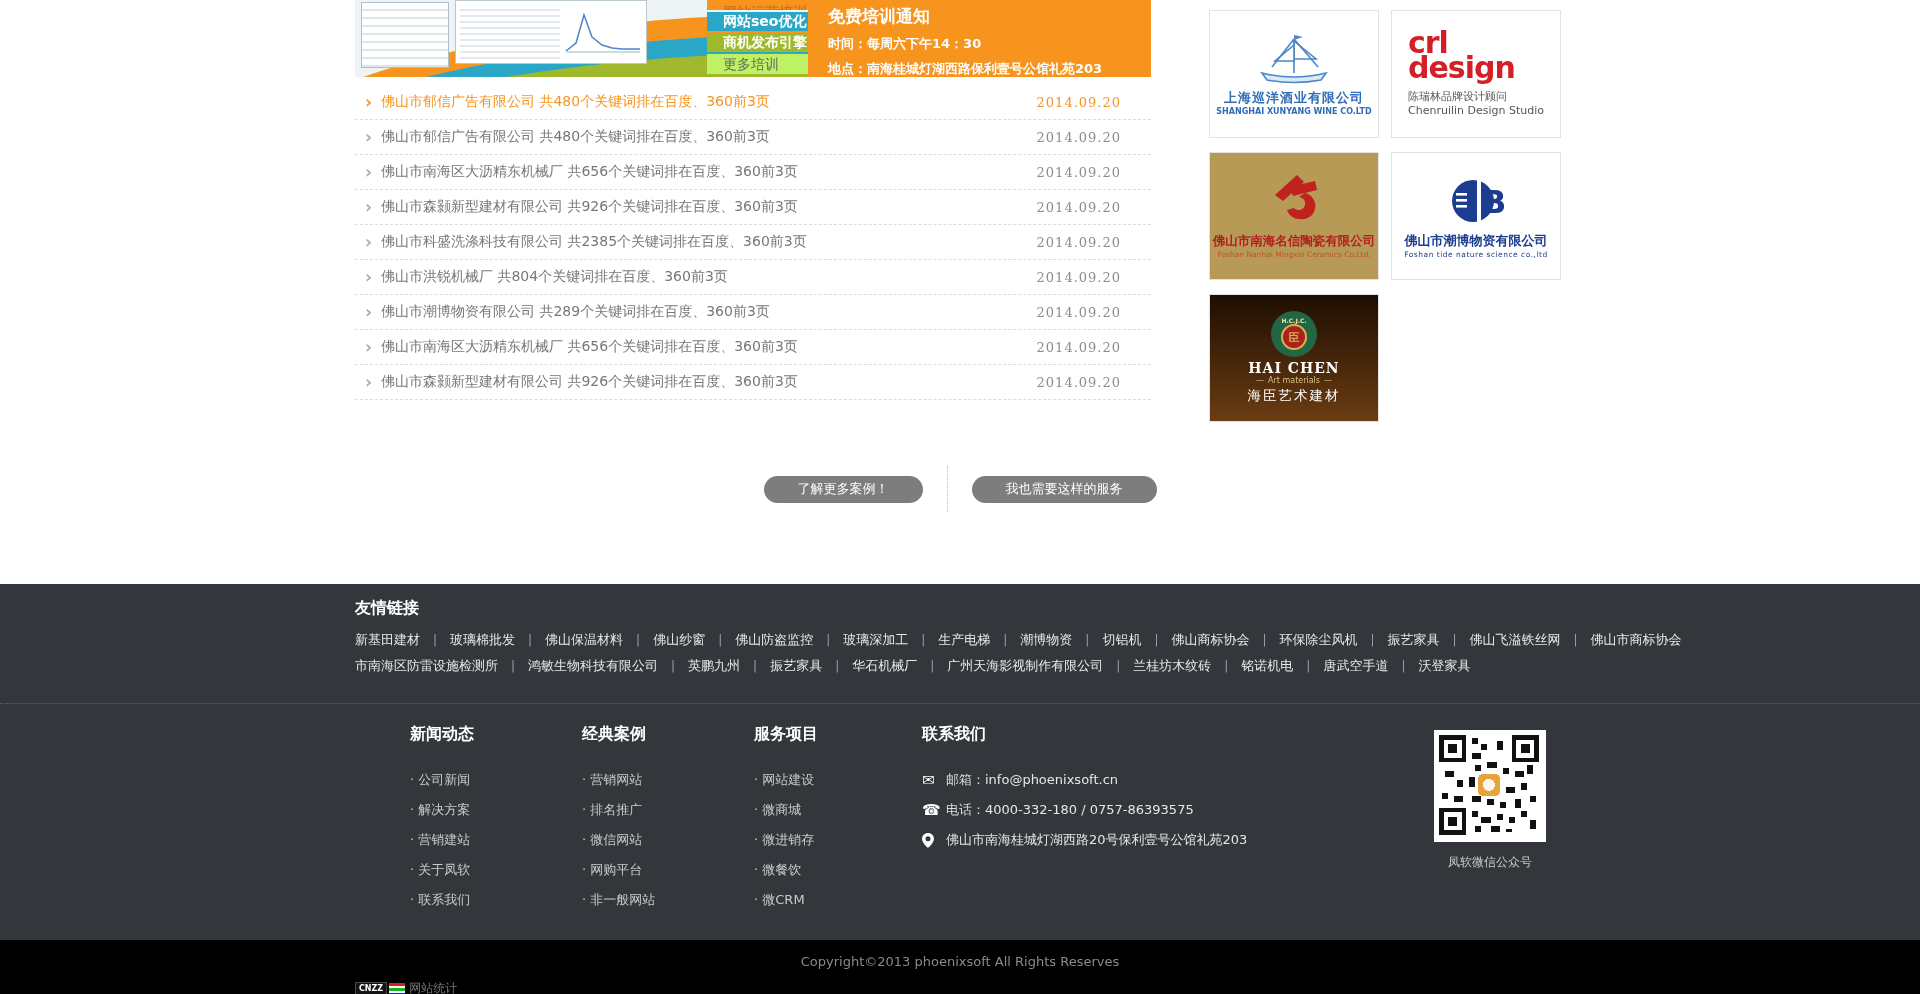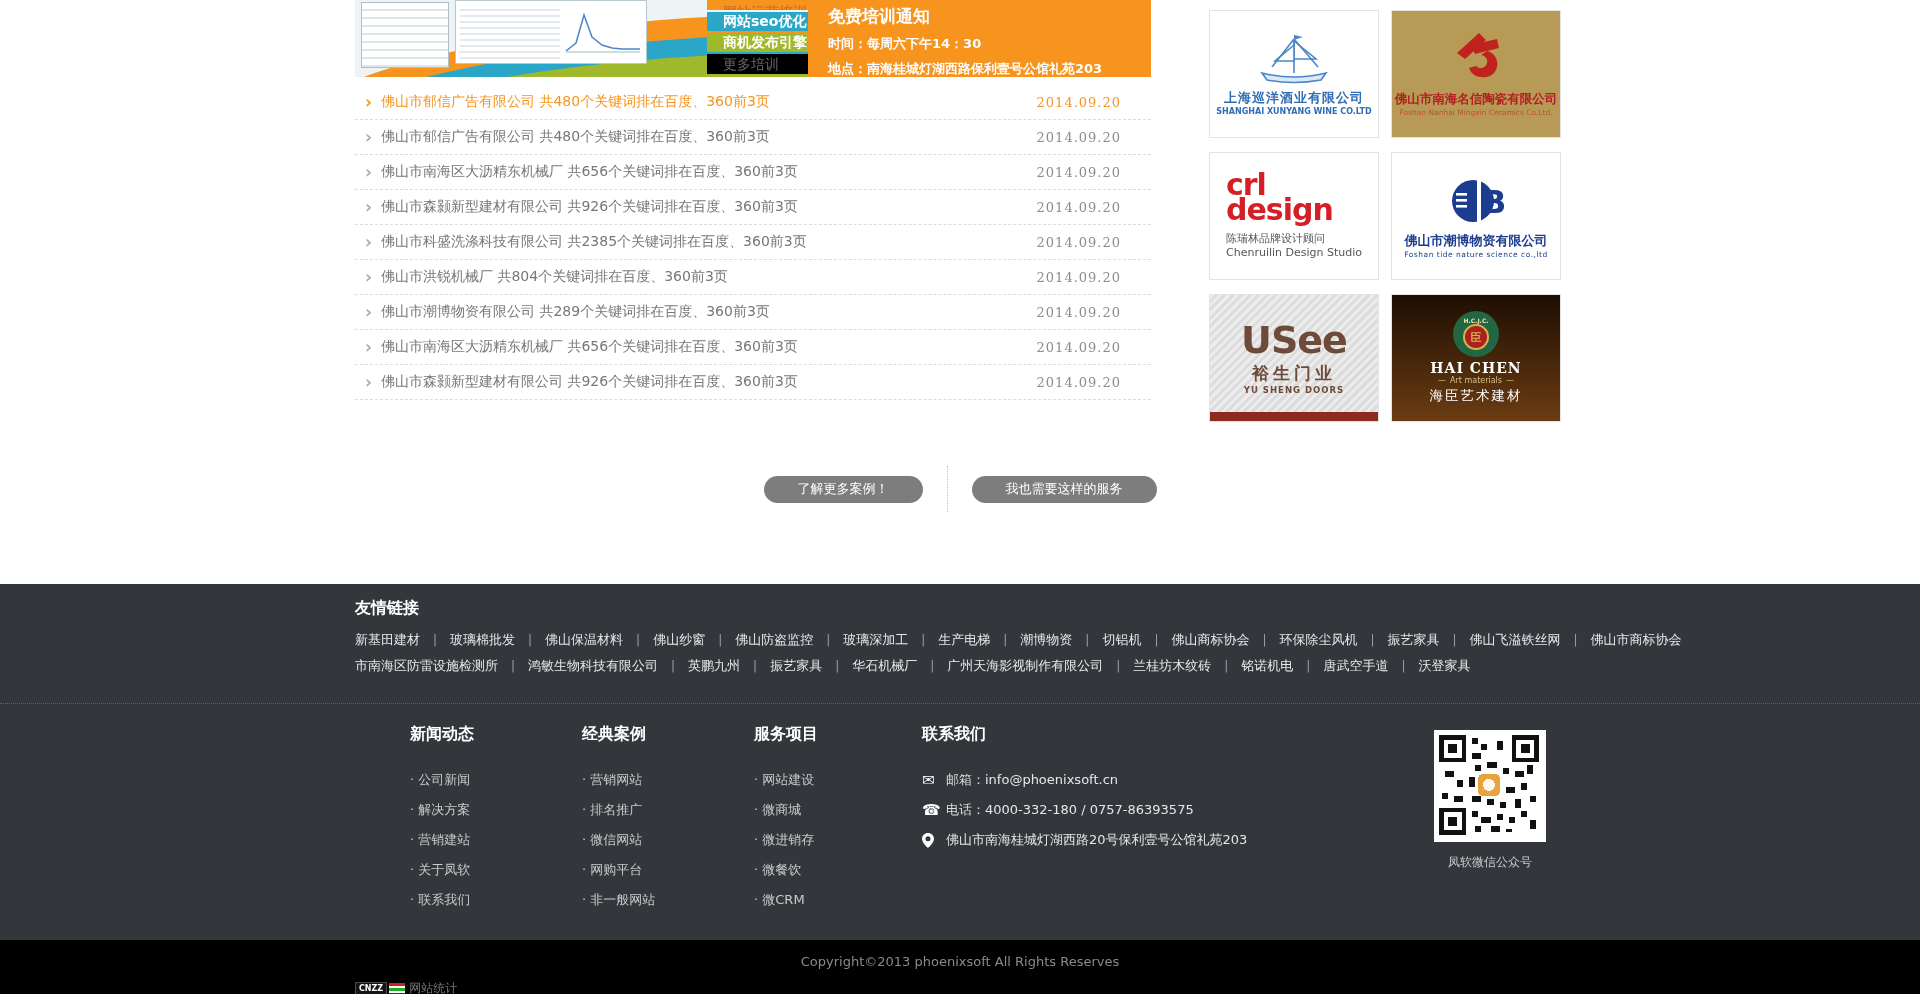--- a/index.html
+++ b/index.html
@@ -27,21 +27,21 @@
            background:repeating-linear-gradient(180deg,#fff 0 6px,#dfe6ea 6px 8px); border:1px solid #aebfc9; }
   .shot2 { left:100px; top:0; width:192px; height:64px; }
   .shot2-rows { position:absolute; left:4px; top:4px; width:100px; height:54px;
                 background:repeating-linear-gradient(180deg,#fff 0 4px,#e3e9ec 4px 6px); }
   .shot2 svg { position:absolute; right:4px; top:8px; }
   .banner-labels { position:absolute; right:0; top:0; width:118px; z-index:5; display:flex; flex-direction:column; }
   .plabel { font-size:14px; font-weight:bold; color:#fff; padding-left:16px; height:19px; line-height:19px; margin-bottom:2px;margin-left:17px; }
   .plabel-cut { background:#f7941e; color:#d8731c; height:10px; line-height:24px; overflow:hidden; }
   .plabel-teal { background:#2aa7c7; }
   .plabel-green { background:#a0b92c; }
-  .plabel-white { background:#000000; color:#666; font-weight:normal; height:20px; line-height:20px; }
+  .plabel-white { background:#bef264; color:#666; font-weight:normal; height:20px; line-height:20px; }
   .banner-notice { width:343px; background:#f7941e; color:#fff; padding:5px 10px 0 20px; }
   .notice-title { font-size:17px; font-weight:bold; }
   .notice-line { font-size:13px; font-weight:bold; margin-top:7px; }
 
   
   .case-list { list-style:none; margin:8px 0 0; padding:0; }
   .case-row { height:35px; display:flex; align-items:center; border-bottom:1px dashed #dcdcdc;
               font-size:14px; color:#777; padding-left:10px; cursor:pointer; }
   .chev { color:#a9a9a9; font-size:17px; font-weight:bold; margin-right:9px; line-height:1; }
   .case-date { margin-left:auto; margin-right:30px; font-family:"DejaVu Serif","Liberation Serif",serif;
@@ -218,58 +218,52 @@
             <path d="M46 12 L27 28 L46 28 Z" fill="#fff"></path>
             <line x1="46" y1="6" x2="70" y2="34"></line>
             <line x1="46" y1="6" x2="24" y2="34"></line>
           </g>
           <path d="M46 2 l9 2 -9 3z" fill="#4a86c8"></path>
         </svg>
         <div class="lx-cn">上海巡洋酒业有限公司</div>
         <div class="lx-en">SHANGHAI XUNYANG WINE CO.LTD</div>
       </div>
 
+      <div class="logo-cell logo-crl">
+        <div class="crl-b1">crl</div>
+        <div class="crl-b2">design</div>
+        <div class="crl-cn">陈瑞林品牌设计顾问</div>
+        <div class="crl-en">Chenruilin Design Studio</div>
+      </div>
+
       <div class="logo-cell logo-mingxin">
         <svg width="58" height="56" viewBox="0 0 58 56">
           <g fill="#c0221e">
             <path d="M10 22 L32 2 L39 9 L18 28 Z"></path>
             <path d="M24 14 L50 8 L52 17 L28 23 Z"></path>
             <path d="M40 20 a13 13 0 0 1 -6 26 a13 13 0 0 1 -12 -9 l7 -2 a6.5 6.5 0 1 0 5 -11 z"></path>
           </g>
         </svg>
         <div class="lm-cn">佛山市南海名信陶瓷有限公司</div>
         <div class="lm-en">Foshan Nanhai Mingxin Ceramics Co.Ltd.</div>
-      </div>
-
-      <div class="logo-cell logo-crl">
-        <div class="crl-b1">crl</div>
-        <div class="crl-b2">design</div>
-        <div class="crl-cn">陈瑞林品牌设计顾问</div>
-        <div class="crl-en">Chenruilin Design Studio</div>
       </div>
 
       <div class="logo-cell logo-chaobo">
         <svg width="58" height="56" viewBox="0 0 58 56">
           <circle cx="26" cy="28" r="21" fill="#1c3d8f"></circle>
           <rect x="9" y="20" width="11" height="2.6" fill="#fff"></rect>
           <rect x="9" y="26" width="11" height="2.6" fill="#fff"></rect>
           <rect x="9" y="32" width="11" height="2.6" fill="#fff"></rect>
           <rect x="30" y="4" width="4" height="48" fill="#fff"></rect>
           <text x="35" y="40" font-size="32" font-weight="bold" fill="#1c3d8f" font-family="DejaVu Sans,sans-serif">B</text>
         </svg>
         <div class="lc-cn">佛山市潮博物资有限公司</div>
         <div class="lc-en">Foshan tide nature science co.,ltd</div>
       </div>
 
-      <div class="logo-cell logo-usee">
-        <div class="us-brand">USee</div>
-        <div class="us-cn">裕生门业</div>
-        <div class="us-en">YU SHENG DOORS</div>
-        <div class="us-bar"></div>
-      </div>
 
       <div class="logo-cell logo-haichen">
         <div class="hc-emblem">
           <span class="hc-ring-text">H.C.J.C.</span>
           <span class="hc-core">臣</span>
         </div>
         <div class="hc-brand">HAI CHEN</div>
         <div class="hc-sub">Art materials</div>
         <div class="hc-cn">海臣艺术建材</div>
       </div>

